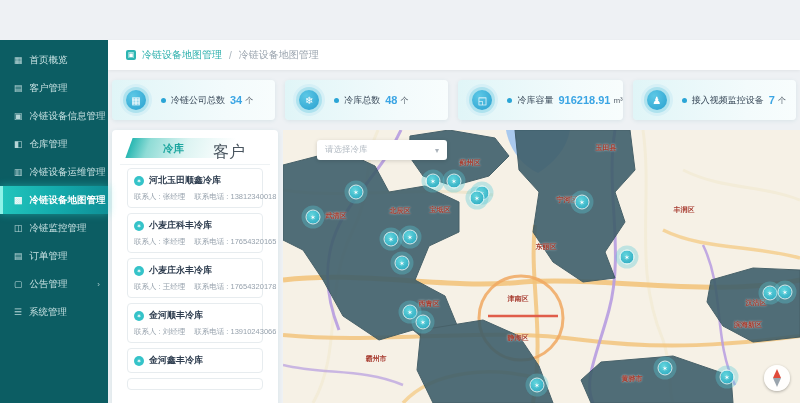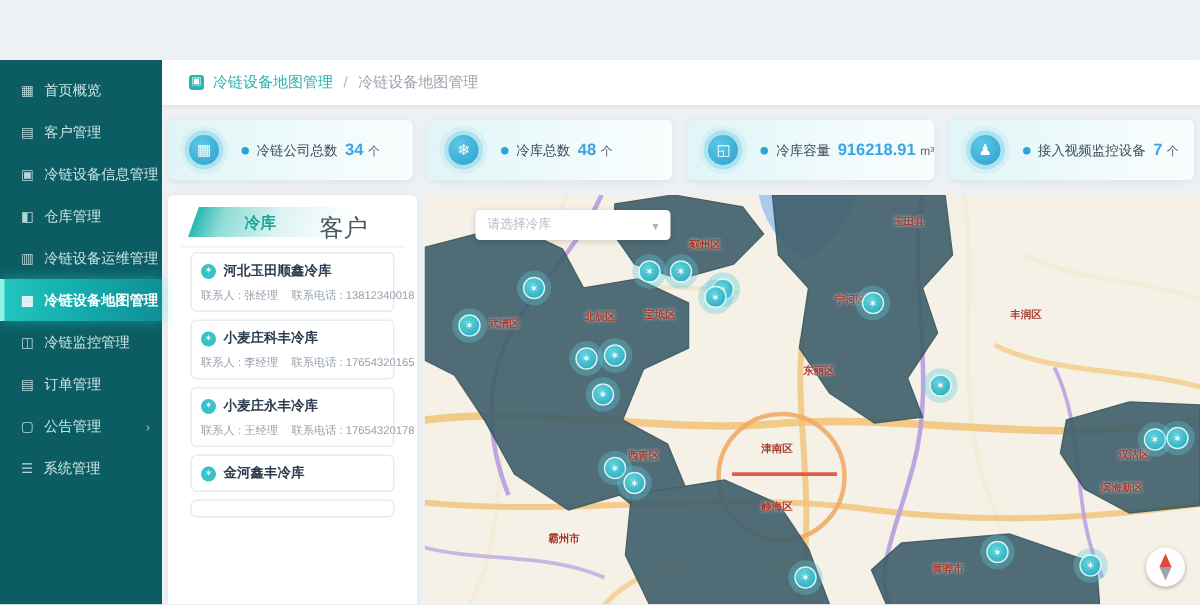--- a/index.html
+++ b/index.html
@@ -220,20 +220,30 @@
             <span class="ci-title">小麦庄永丰冷库</span>
           </div>
           <div class="ci-info">
             <span>联系人 : 王经理</span>
             <span>联系电话 : 17654320178</span>
           </div>
         </div>
         <div class="cold-item">
           <div class="ci-head">
             <span class="ci-ico">✶</span>
+            <span class="ci-title">金河顺丰冷库</span>
+          </div>
+          <div class="ci-info">
+            <span>联系人 : 刘经理</span>
+            <span>联系电话 : 13910243066</span>
+          </div>
+        </div>
+        <div class="cold-item">
+          <div class="ci-head">
+            <span class="ci-ico">✶</span>
             <span class="ci-title">金河鑫丰冷库</span>
           </div>
         </div>
         <div class="cold-item"></div>
       </div>
   </div>
 
   <div class="map">
     <svg width="517" height="273" viewBox="0 0 517 273">
 

